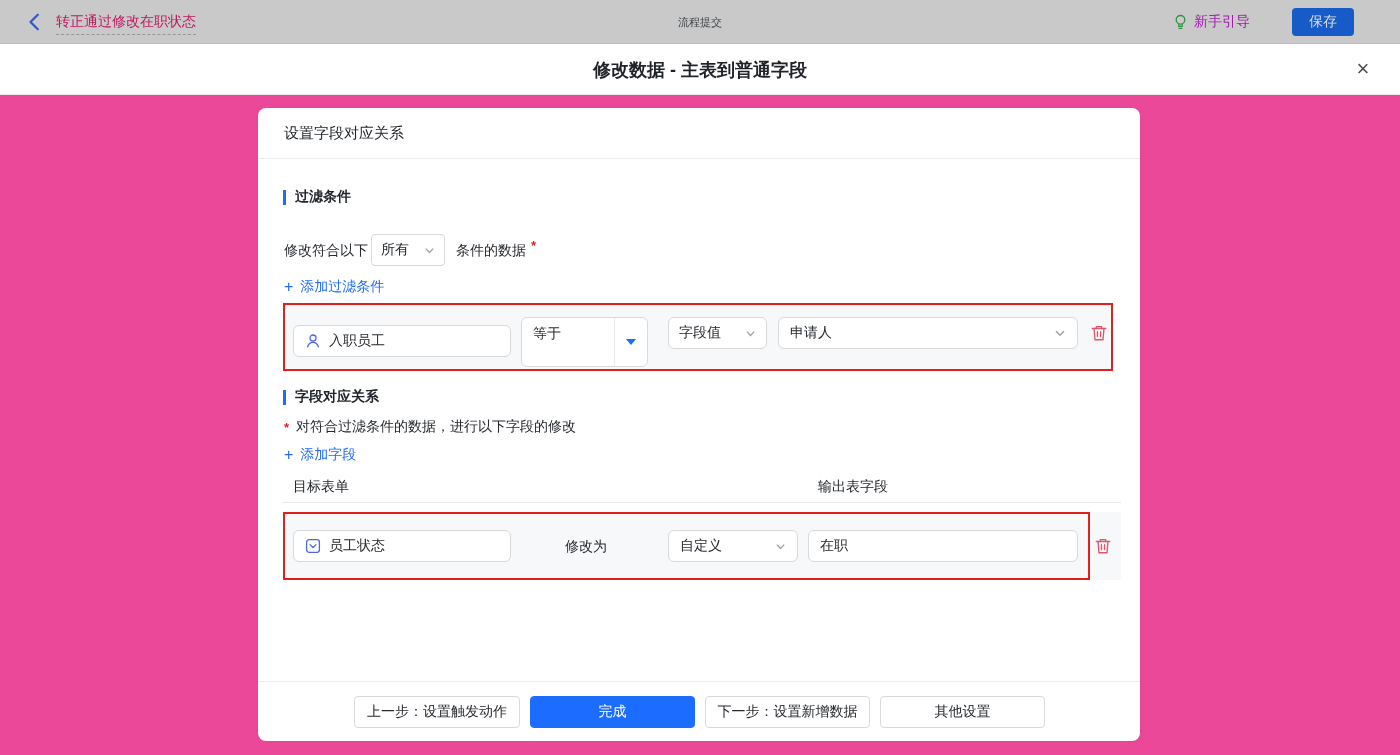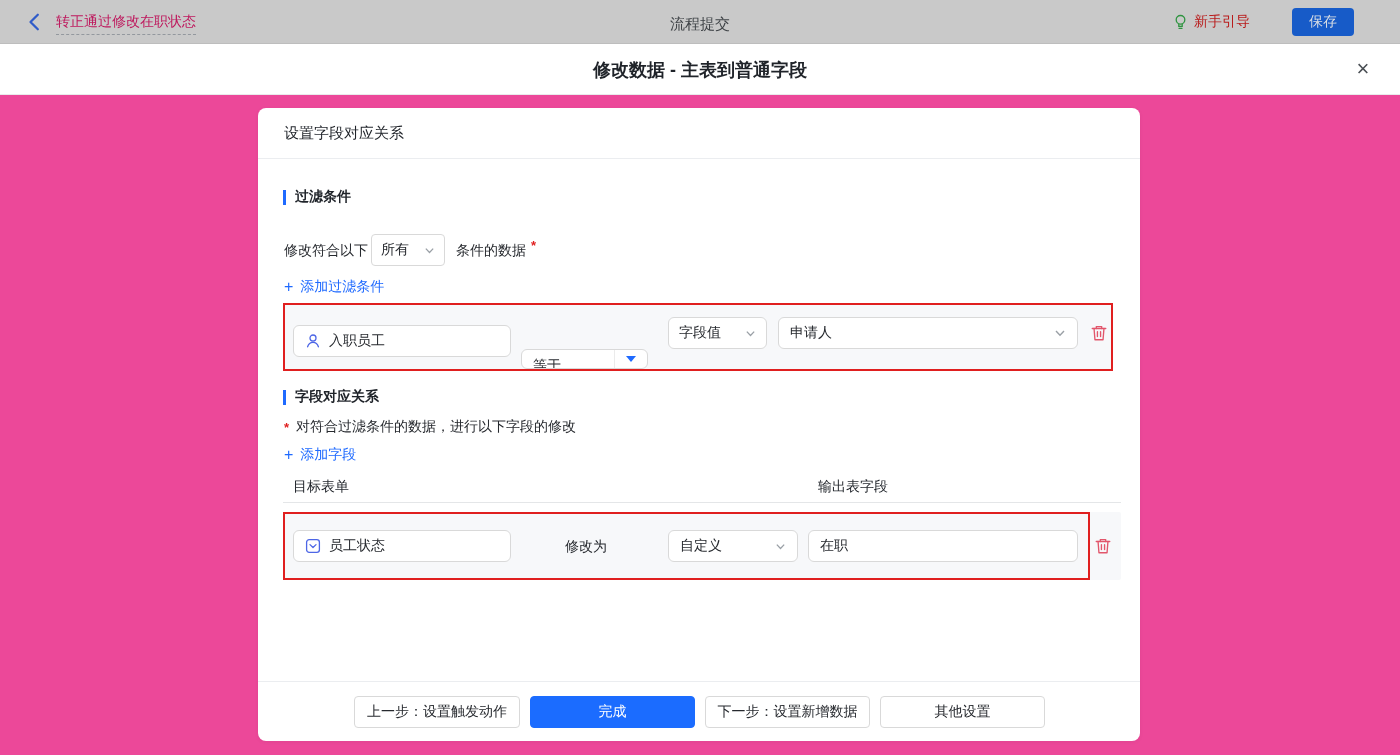--- a/index.html
+++ b/index.html
@@ -4,22 +4,22 @@
 <style>
   * { box-sizing: border-box; }
   html,body { margin:0; padding:0; }
   body { font-family: "Liberation Sans", "DejaVu Sans", sans-serif; }
   .screen { position:relative; width:1400px; height:755px; background:#f1f2f3; overflow:hidden; }
 
   
   .topbar { position:absolute; left:0; top:0; width:1400px; height:44px; background:#c9c9c9; border-bottom:1px solid #bdbdbd; }
   .back-btn { position:absolute; left:26px; top:13px; width:18px; height:18px; cursor:pointer; }
   .flow-title { position:absolute; left:56px; top:13px; font-size:14px; color:#be185d; border-bottom:1px dashed #93989e; padding-bottom:3px; }
-  .center-title { position:absolute; left:50%; top:15px; transform:translateX(-50%); font-size:15px; color:#3f4347; }
-  .guide { position:absolute; right:150px; top:13px; display:flex; align-items:center; gap:6px; font-size:14px; color:#b91c1c; cursor:pointer; }
+  .center-title { position:absolute; left:50%; top:15px; transform:translateX(-50%); font-size:11px; color:#3f4347; }
+  .guide { position:absolute; right:150px; top:13px; display:flex; align-items:center; gap:6px; font-size:14px; color:#a21caf; cursor:pointer; }
   .save-btn { position:absolute; right:46px; top:8px; width:62px; height:28px; background:#175bc8; color:#dbdfe4; font-size:14px; border:none; border-radius:4px; display:flex; align-items:center; justify-content:center; cursor:pointer; }
 
   
   .modal-header { position:absolute; left:0; top:44px; width:1400px; height:51px; background:#ffffff; border-bottom:1px solid #e9eaeb; }
   .modal-title { position:absolute; left:50%; top:14px; transform:translateX(-50%); font-size:18px; font-weight:600; color:#1f2329; white-space:nowrap; }
   .close-btn { position:absolute; right:24px; top:12px; width:26px; height:26px; font-size:22px; line-height:26px; text-align:center; color:#4a4f54; cursor:pointer; background:none; border:none; padding:0; }
 
   
   .modal-body { position:absolute; left:0; top:95px; width:1400px; height:660px; background:#ec4899; }
   .card { position:absolute; left:258px; top:13px; width:882px; height:633px; background:#ffffff; border-radius:8px; box-shadow:0 1px 4px rgba(31,35,41,0.06); }
@@ -41,21 +41,21 @@
   .add-link .plus { font-size:16px; line-height:16px; }
 
   .anno-box { position:absolute; border:2px solid #e01f1f; }
   .row-bg { position:absolute; background:#f7f8fa; border-radius:2px; }
 
   .field { position:absolute; height:32px; display:flex; align-items:center; gap:8px; padding:0 11px; background:#fff; border:1px solid #d9d9d9; border-radius:6px; font-size:14px; color:#26292e; cursor:pointer; }
   .field .val { flex:1; white-space:nowrap; overflow:hidden; }
   .field input { border:none; outline:none; padding:0; width:100%; font-size:14px; color:#26292e; font-family:inherit; background:transparent; }
   .chev { flex:none; }
 
-  .op-group { position:absolute; height:20px; display:flex; align-items:stretch; background:#fff; border:1px solid #d9d9d9; border-radius:6px; overflow:hidden; cursor:pointer;margin-top:32px; }
+  .op-group { position:absolute; height:50px; display:flex; align-items:stretch; background:#fff; border:1px solid #d9d9d9; border-radius:6px; overflow:hidden; cursor:pointer; }
   .op-text { flex:1; font-size:14px; color:#26292e; line-height:30px; padding-left:11px; }
   .op-caret { width:33px; border-left:1px solid #ebebeb; display:flex; align-items:center; justify-content:center; }
   .caret-down { width:0; height:0; border-left:5px solid transparent; border-right:5px solid transparent; border-top:6px solid #1f6aff; }
 
   .trash-btn { position:absolute; width:20px; height:20px; background:none; border:none; padding:0; cursor:pointer; }
 
   .col-header { position:absolute; font-size:14px; font-weight:500; color:#1f2329; }
 
   .btn { position:absolute; height:32px; border-radius:4px; font-size:14px; display:flex; align-items:center; justify-content:center; cursor:pointer; font-family:inherit;text-align:center; }
   .btn-outline { background:#fff; border:1px solid #d9d9d9; color:#26292e; }

